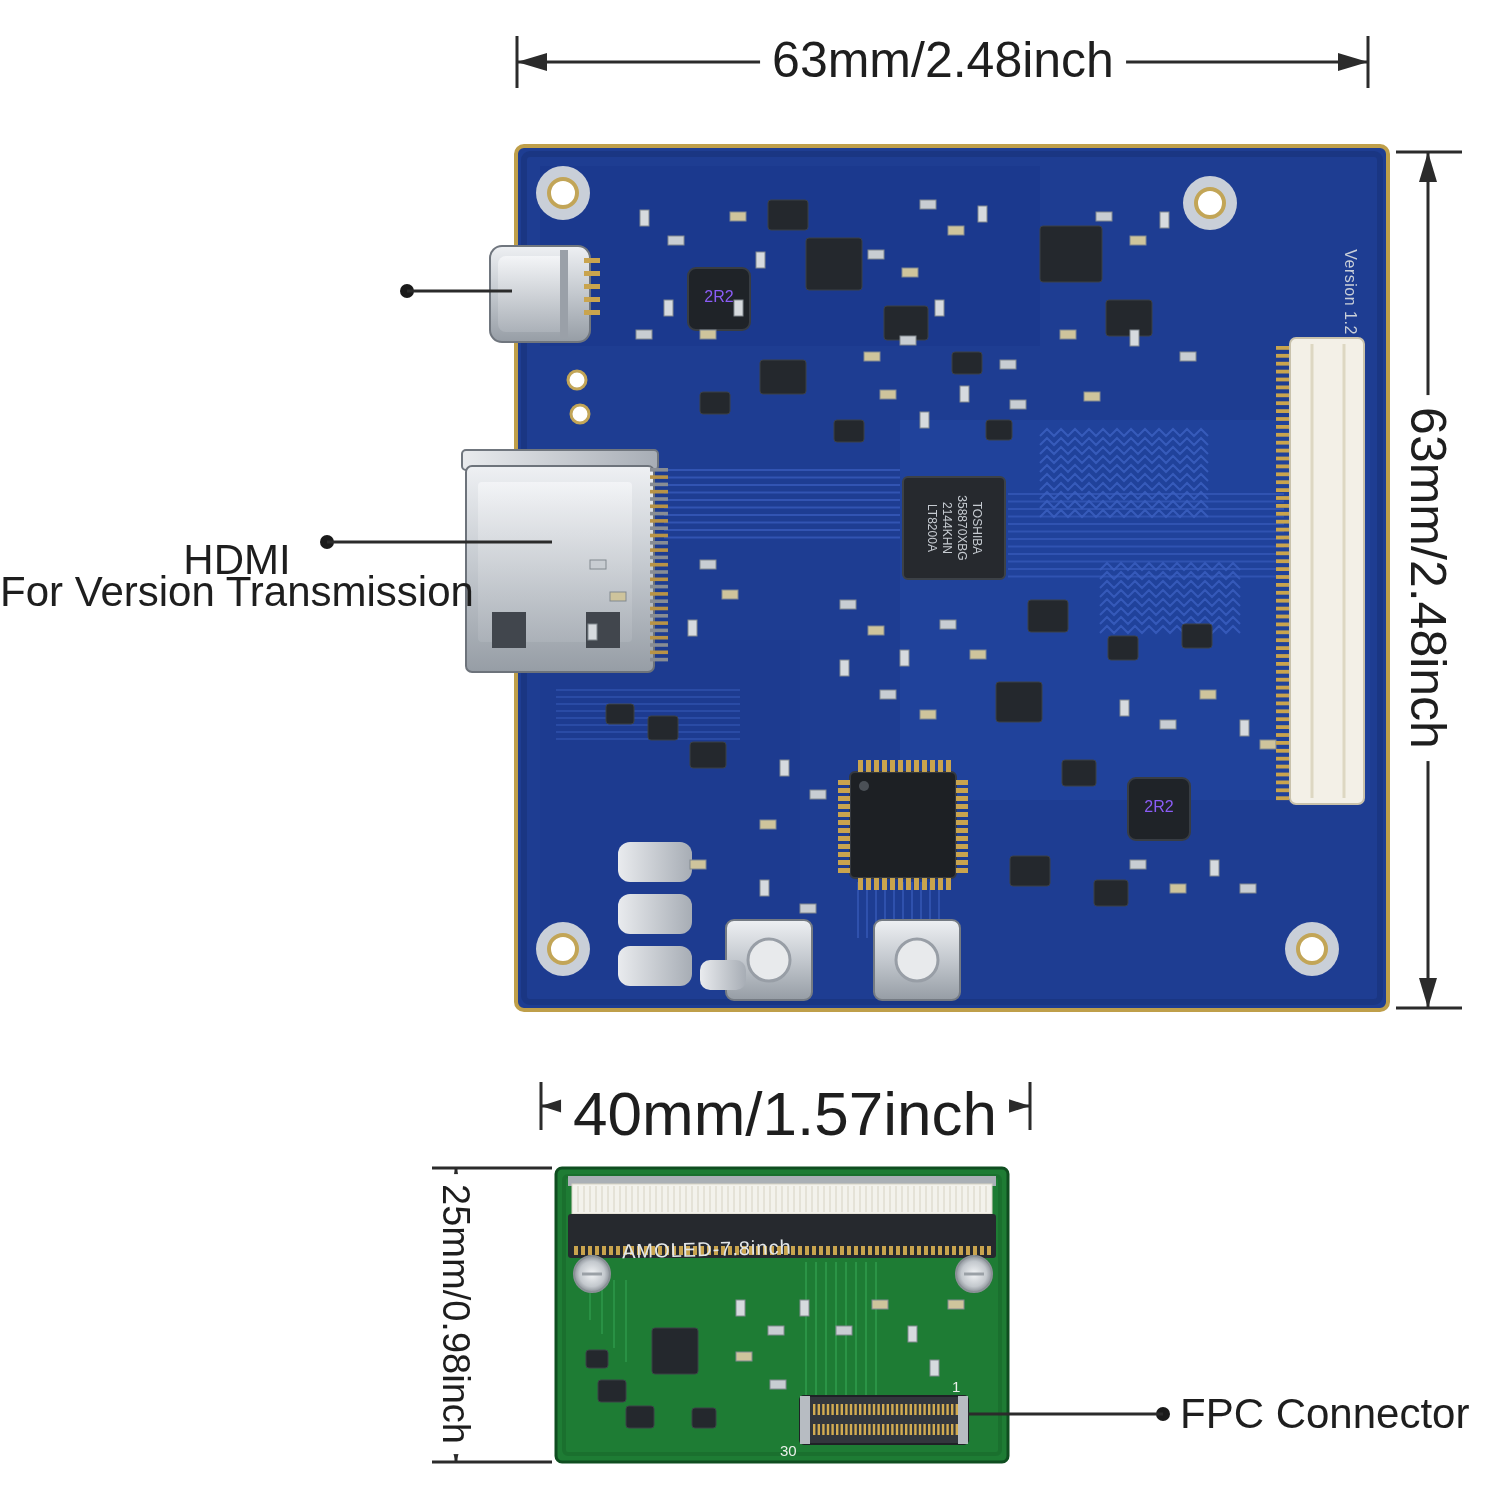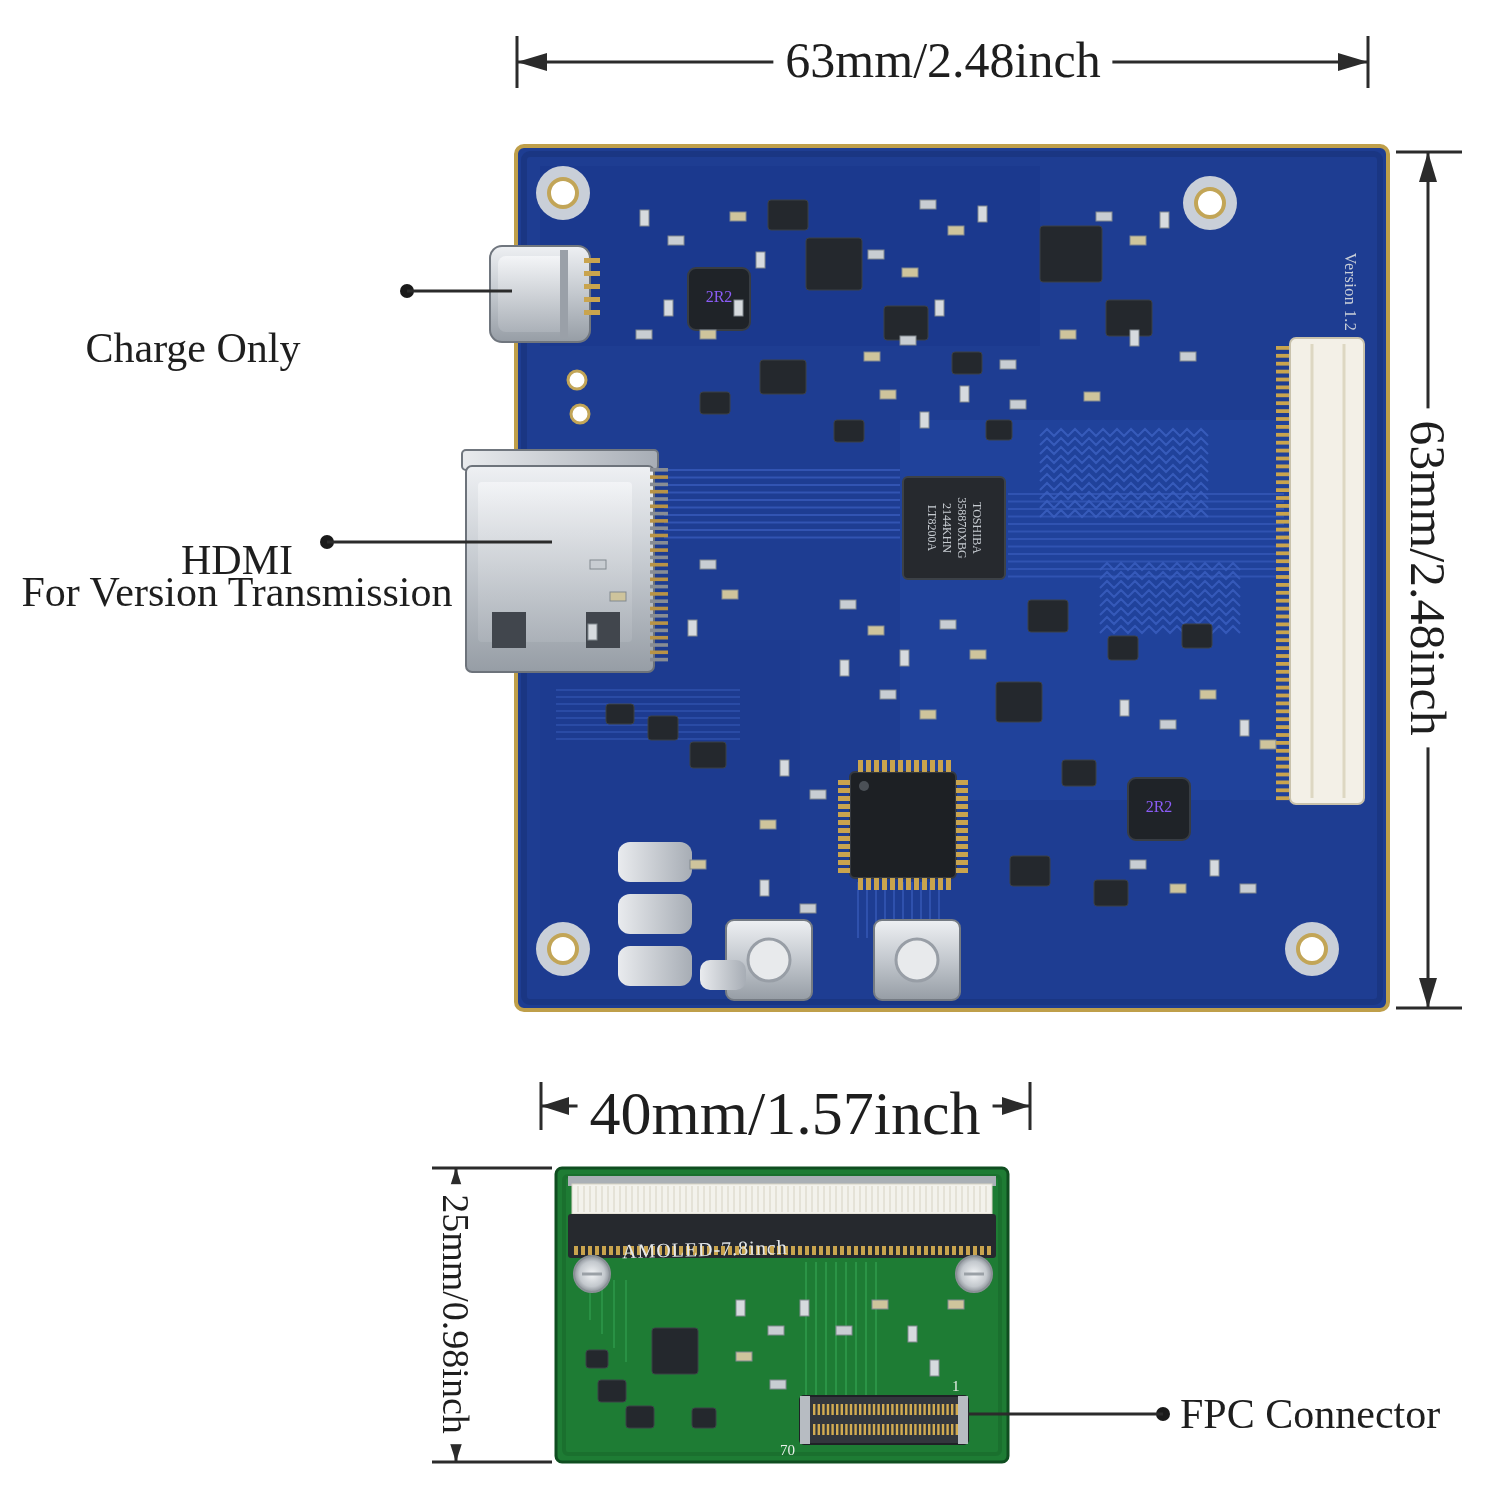--- a/index.html
+++ b/index.html
@@ -1,18 +1,18 @@
 <!DOCTYPE html>
 <html><head>
 <meta charset="utf-8">
 <style>
   *{margin:0;padding:0;box-sizing:border-box;}
   html,body{width:1497px;height:1497px;background:#ffffff;overflow:hidden;}
   #stage{position:relative;width:1497px;height:1287px;background:#ffffff;
-         font-family:Liberation Serif, serif;}
+         font-family:Liberation Sans, sans-serif;}
   #art{position:absolute;left:0;top:0;}
   .lbl{position:absolute;white-space:nowrap;color:#1e1e1e;line-height:1.15;}
   .dim-big{font-size:50px;background:#ffffff;padding:0 12px;}
   .dim-mid{font-size:62px;background:#ffffff;padding:0 12px;}
   .dim-sml{font-size:38px;background:#ffffff;padding:0 10px;}
   .callout{font-size:42px;}
   .silk{color:#8b5cf6;}
   .cxy{transform:translateX(-50%);}
   .ccr{transform:translate(-50%,-50%) rotate(90deg);}
 </style>
@@ -680,21 +680,20 @@
 
     <circle cx="1163" cy="1414" r="7" fill="#1a1a1a" stroke="none"></circle>
     <line x1="968" y1="1414" x2="1163" y2="1414"></line>
   </g>
 </svg>
 
 <div class="lbl dim-big cxy" style="left:943px;top:32px;">63mm/2.48inch</div>
 
 <div class="lbl dim-big ccr" style="left:1427px;top:578px;">63mm/2.48inch</div>
 
-<div class="lbl callout cxy" style="left:193px;top:324px;">Charge Only</div>
 
 <div class="lbl callout cxy" style="left:237px;top:508px;margin-top:28px;">HDMI</div>
 <div class="lbl callout cxy" style="left:237px;top:568px;">For Version Transmission</div>
 
 <div class="lbl dim-mid cxy" style="left:785px;top:1078px;">40mm/1.57inch</div>
 
 <div class="lbl dim-sml ccr" style="left:455px;top:1314px;">25mm/0.98inch</div>
 
 <div class="lbl callout" style="left:1180px;top:1390px;">FPC Connector</div>
 
@@ -706,15 +705,15 @@
 <div class="lbl ccr" style="left:954px;top:528px;font-size:12px;color:#c6cbd1;text-align:center;line-height:15px;">
   <div>TOSHIBA</div>
   <div>358870XBG</div>
   <div>2144KHN</div>
   <div>LT8200A</div>
 </div>
 
 <div class="lbl" style="left:622px;top:1238px;font-size:20px;color:#e3e7ea;letter-spacing:1px;transform:rotate(-1.5deg);">AMOLED-7.8inch</div>
 
 <div class="lbl" style="left:952px;top:1378px;font-size:15px;color:#eaf0ea;">1</div>
-<div class="lbl" style="left:780px;top:1442px;font-size:15px;color:#eaf0ea;">70</div>
+<div class="lbl" style="left:780px;top:1442px;font-size:15px;color:#eaf0ea;">30</div>
 
 </div>
 
 </body></html>

